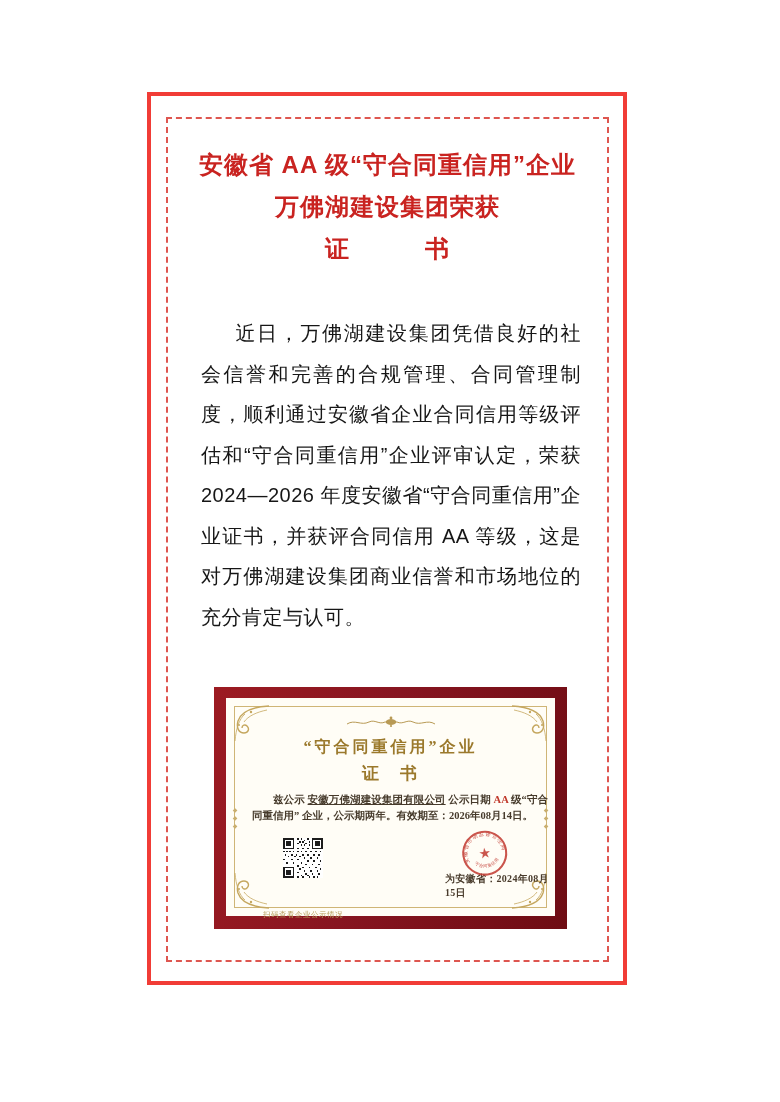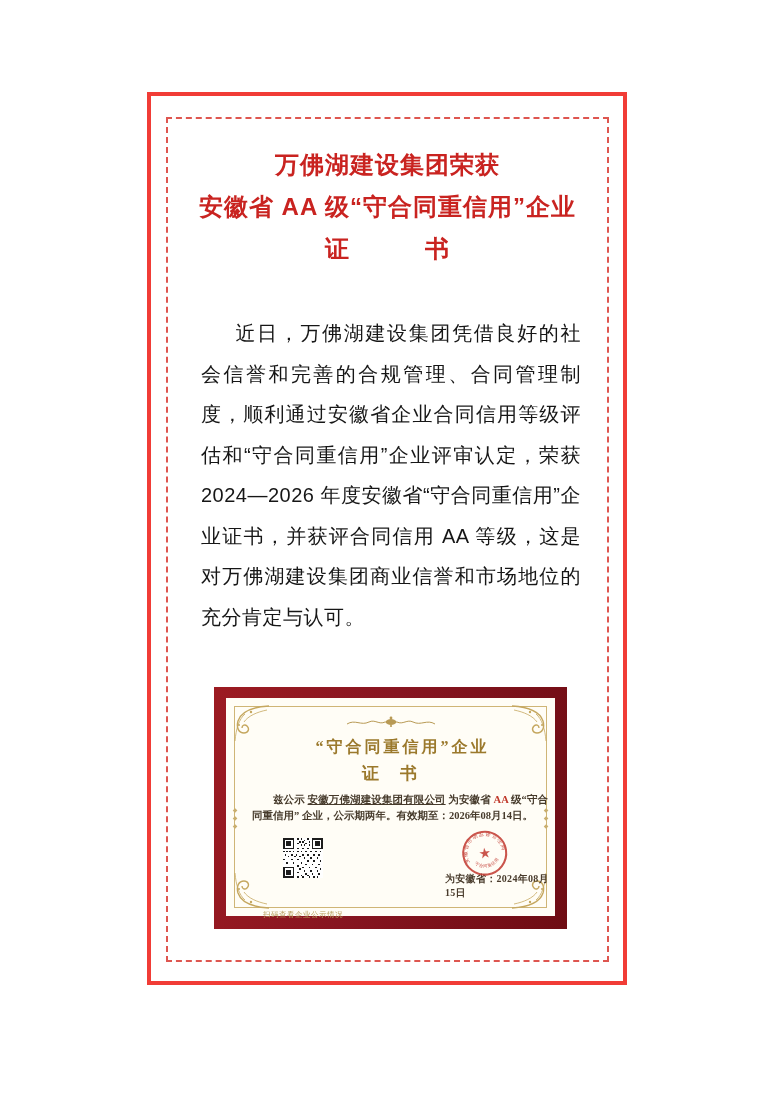--- a/index.html
+++ b/index.html
@@ -51,21 +51,21 @@
   .edge-ornament {
     position:absolute; width:8px; top:108px; font-size:6px; line-height:8px;
     color:#c9ae6d; word-break:break-all; text-align:center;
     font-family:"DejaVu Sans", sans-serif;
   }
   .edge-ornament.left  { left:5px; }
   .edge-ornament.right { right:5px; }
   .cert-flourish { position:absolute; top:17px; left:50%; transform:translateX(-50%); }
   .cert-heading {
     position:absolute; top:39px; left:0; width:100%; text-align:center;
-    color:#9b792c; font-weight:700; font-size:16px; letter-spacing:3px;margin-left:12px;
+    color:#9b792c; font-weight:700; font-size:16px; letter-spacing:3px;
   }
   .cert-subheading {
     position:absolute; top:64px; left:0; width:100%; text-align:center;
     color:#9b792c; font-weight:700; font-size:17px; letter-spacing:2px;
   }
   .cert-body {
     position:absolute; left:26px; top:94px; width:296px;
     font-size:10.5px; line-height:15.5px; color:#463a2b;
     text-align:justify; text-indent:21px; font-weight:700;
   }
@@ -87,22 +87,22 @@
 </style>
 </head>
 <body>
 
 <div class="page">
 
   <div class="solid-frame"></div>
   <div class="dashed-frame"></div>
 
   <div class="article-title">
+    <div class="line">安徽省 AA 级“守合同重信用”企业</div>
     <div class="line">万佛湖建设集团荣获</div>
-    <div class="line">安徽省 AA 级“守合同重信用”企业</div>
     <div class="line">证　　　书</div>
   </div>
 
   <div class="article-paragraph">近日，万佛湖建设集团凭借良好的社会信誉和完善的合规管理、合同管理制度，顺利通过安徽省企业合同信用等级评估和“守合同重信用”企业评审认定，荣获 2024—2026 年度安徽省“守合同重信用”企业证书，并获评合同信用 AA 等级，这是对万佛湖建设集团商业信誉和市场地位的充分肯定与认可。</div>
 
   <div class="certificate">
     <div class="cert-inner">
 
       <div class="cert-goldline"></div>
 
@@ -153,21 +153,21 @@
           <path d="M42,7 C45,3 51,3 54,7 C51,11 45,11 42,7 Z" fill="#b89a55" stroke="none"></path>
         </g>
         <circle cx="48" cy="3" r="1.4" fill="#b89a55"></circle>
         <circle cx="48" cy="11" r="1.1" fill="#b89a55"></circle>
       </svg>
 
       <div class="cert-heading">“守合同重信用”企业</div>
       <div class="cert-subheading">证　书</div>
 
       <div class="cert-body">
-        <span>兹公示 </span><span class="cert-company">安徽万佛湖建设集团有限公司</span><span> 为安徽省 </span><span class="cert-grade">AA</span><span> 级“守合同重信用” 企业，公示期两年。有效期至：2026年08月14日。</span>
+        <span>兹公示 </span><span class="cert-company">安徽万佛湖建设集团有限公司</span><span> 公示日期 </span><span class="cert-grade">AA</span><span> 级“守合同重信用” 企业，公示期两年。有效期至：2026年08月14日。</span>
       </div>
 
       <svg class="qr-code" viewBox="0 0 25 25" shape-rendering="crispEdges">
         <rect x="0" y="0" width="25" height="25" fill="#ffffff"></rect>
         <g fill="#1c1c1c">
           <rect x="0" y="0" width="7" height="7"></rect>
             <rect x="18" y="0" width="7" height="7"></rect>
             <rect x="0" y="18" width="7" height="7"></rect>
           <rect x="1" y="1" width="5" height="5" fill="#ffffff"></rect>
             <rect x="19" y="1" width="5" height="5" fill="#ffffff"></rect>

